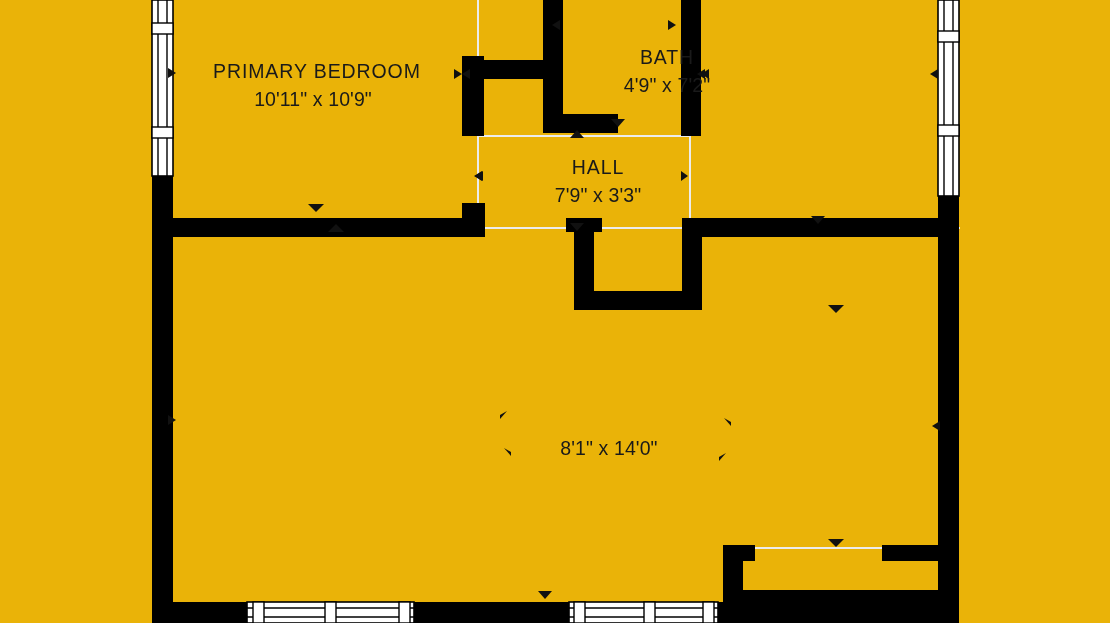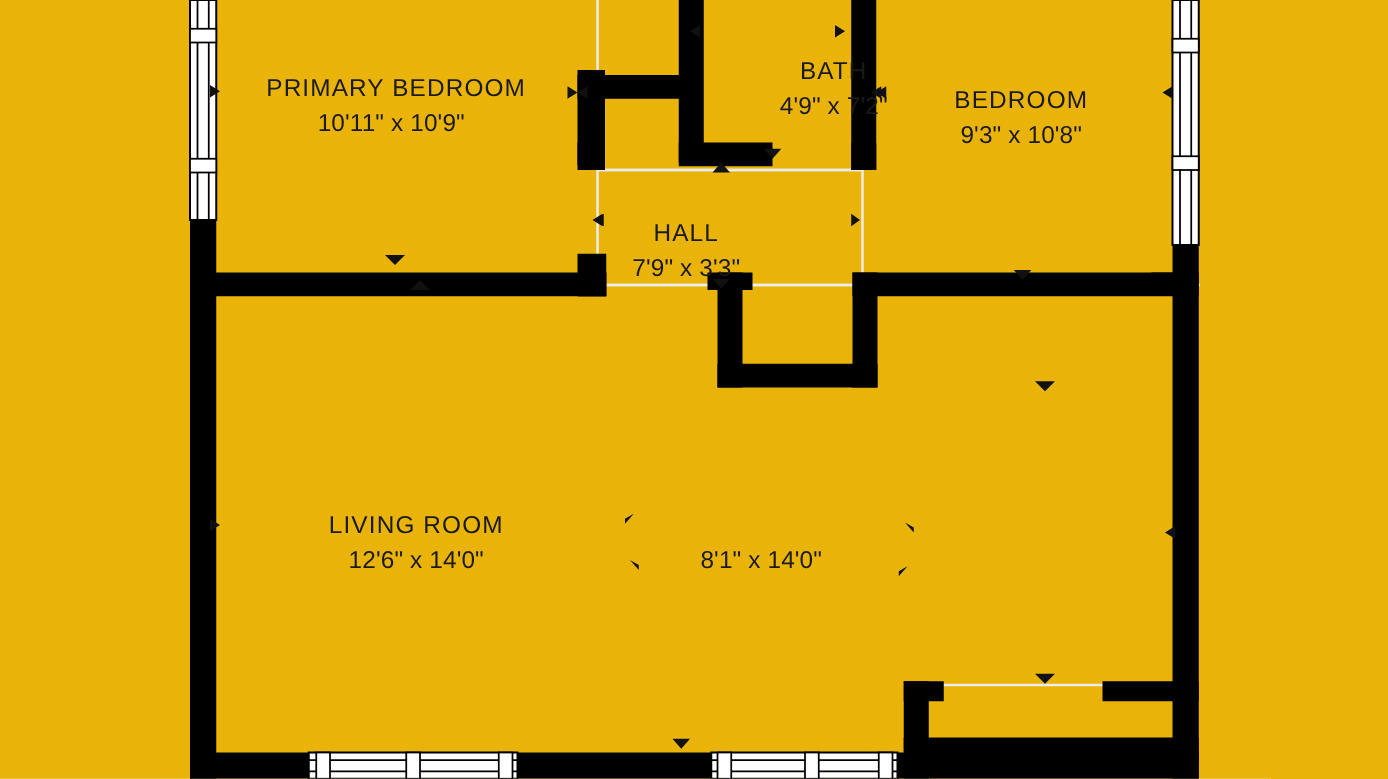--- a/index.html
+++ b/index.html
@@ -185,33 +185,25 @@
   <div class="room-label" style="left:213px; top:58px; width:200px;">
     <span class="room-name">PRIMARY BEDROOM</span>
     <span class="room-dims">10'11" x 10'9"</span>
   </div>
 
   <div class="room-label" style="left:587px; top:44px; width:160px;">
     <span class="room-name">BATH</span>
     <span class="room-dims">4'9" x 7'2"</span>
   </div>
 
-  <div class="room-label" style="left:737px; top:67px; width:160px;">
-    <span class="room-name">BEDROOM</span>
-    <span class="room-dims">9'3" x 10'8"</span>
-  </div>
-
-  <div class="room-label" style="left:469px; top:154px; width:160px;margin-top:20px;">
+
+  <div class="room-label" style="left:518px; top:154px; width:160px;">
     <span class="room-name">HALL</span>
     <span class="room-dims">7'9" x 3'3"</span>
   </div>
 
-  <div class="room-label" style="left:253px; top:407px; width:160px;">
-    <span class="room-name">LIVING ROOM</span>
-    <span class="room-dims">12'6" x 14'0"</span>
-  </div>
 
   <div class="room-label" style="left:529px; top:435px; width:160px;">
     <span class="room-dims">8'1" x 14'0"</span>
   </div>
 
 
 </div>
 
 </body></html>

